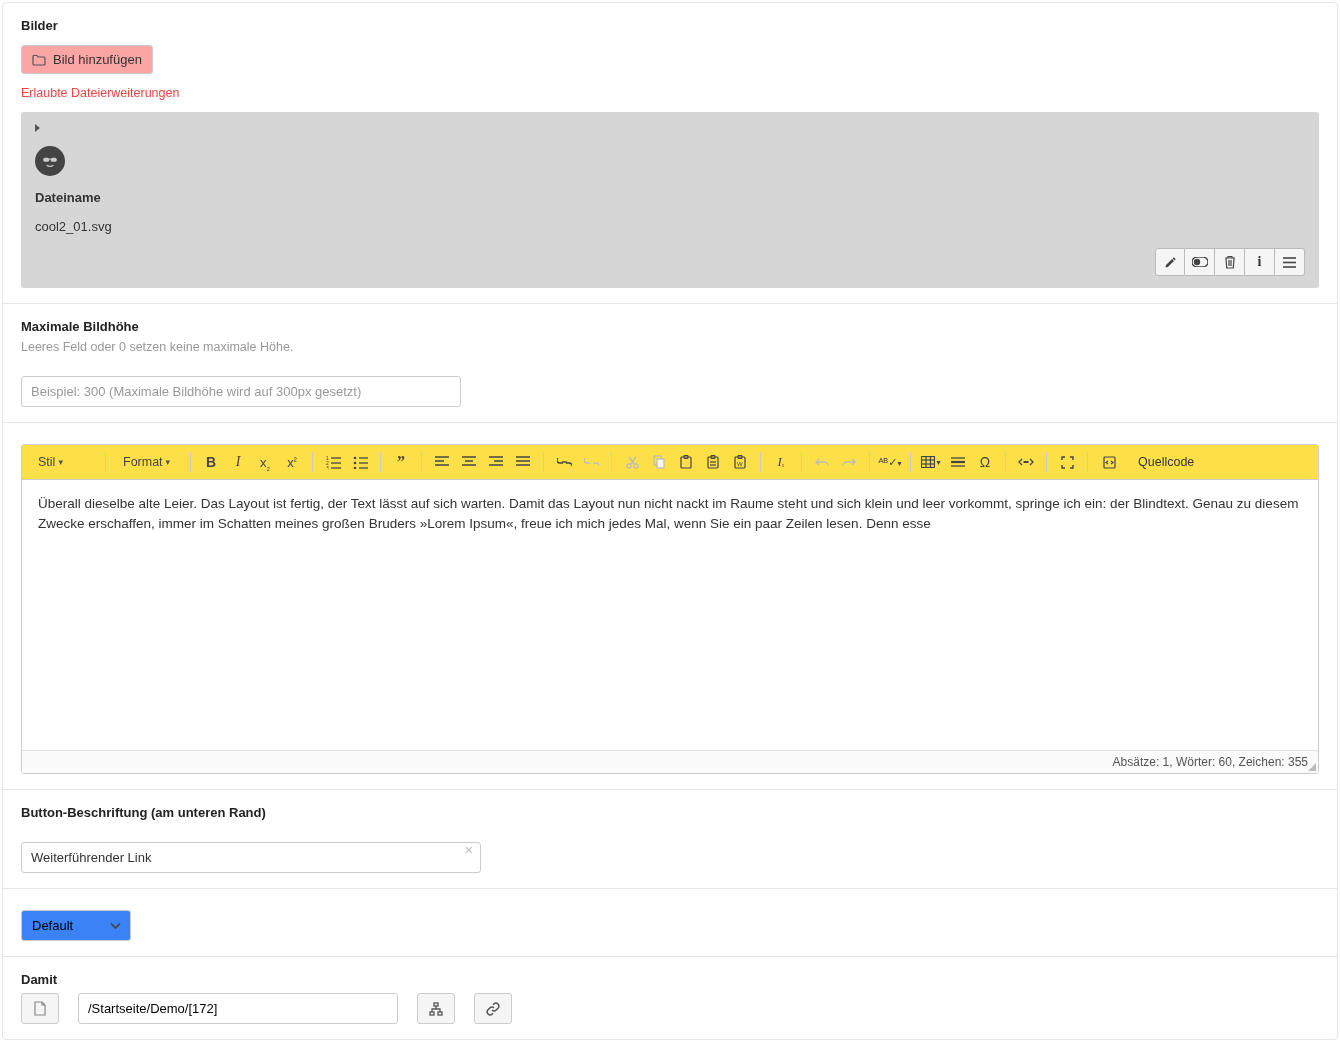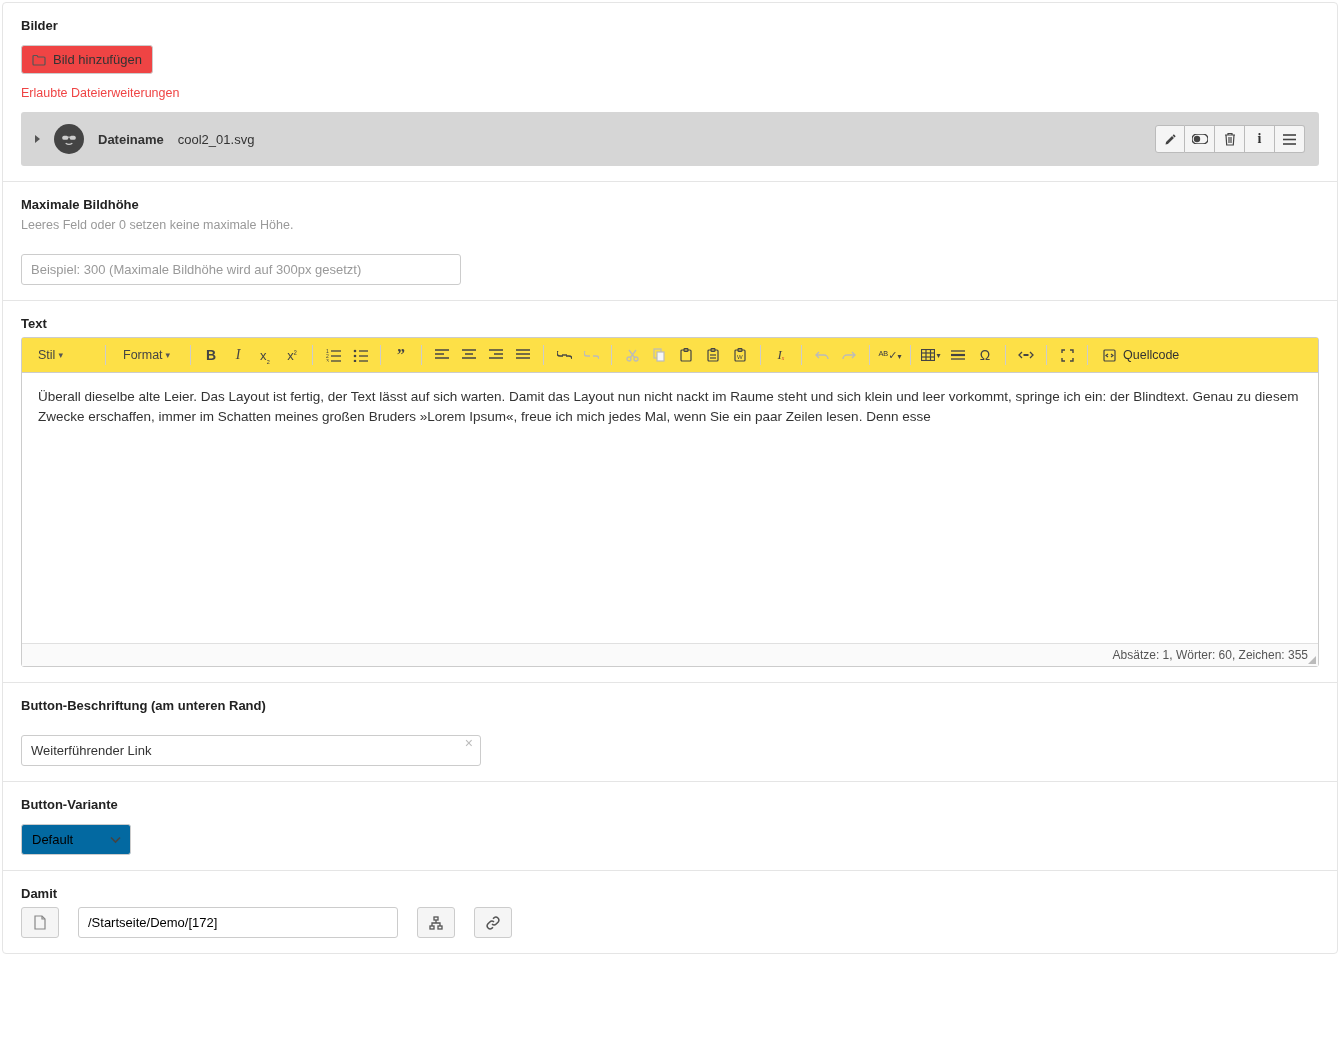--- a/index.html
+++ b/index.html
@@ -2,56 +2,56 @@
 <html><head>
 <meta charset="utf-8">
 <style>
 * { box-sizing: border-box; margin: 0; padding: 0; }
 body { font-family: -apple-system, BlinkMacSystemFont, "Segoe UI", Verdana, Arial, sans-serif; font-size: 13px; color: #333; background: #fff; padding: 0; }
 .panel-wrap { border: 1px solid #e5e5e5; border-radius: 4px; margin: 2px; }
 .section { border-top: 1px solid #e5e5e5; padding: 15px 18px; }
 .section:first-child { border-top: none; }
 .section-title { font-weight: bold; font-size: 13px; color: #222; margin-bottom: 6px; }
 .hint { color: #999; font-size: 12.5px; margin-bottom: 6px; }
-.btn-add { display: inline-flex; align-items: center; gap: 7px; border: 1px solid #ccc; background: #ef4444; padding: 6px 10px; border-radius: 3px; font-size: 13px; cursor: pointer; color: #333; margin-top: 6px; }
+.btn-add { display: inline-flex; align-items: center; gap: 7px; border: 1px solid #ccc; background: #fca5a5; padding: 6px 10px; border-radius: 3px; font-size: 13px; cursor: pointer; color: #333; margin-top: 6px; }
 .ext-label { color: #ef4444; font-size: 12.5px; margin-top: 12px; }
 .ext-badges { margin-top: 5px; display: flex; flex-wrap: wrap; gap: 5px; }
 .ext { background: #dfe8c4; color: #555; font-size: 11px; font-weight: bold; padding: 2px 6px; border-radius: 2px; letter-spacing: 0.3px; }
-.file-row { background: #d6d6d6; border-radius: 3px; margin-top: 12px; padding: 12px 14px; display: flex; align-items: center; gap: 14px; }
+.file-row { background: #d6d6d6; border-radius: 3px; margin-top: 12px; padding: 12px 14px; display: flex; gap: 14px; flex-direction: column; }
 .caret { width: 0; height: 0; border-top: 4px solid transparent; border-bottom: 4px solid transparent; border-left: 5px solid #555; }
 .avatar { width: 30px; height: 30px; background: #444; border-radius: 50%; display: flex; align-items: center; justify-content: center; }
 .avatar svg { width: 20px; height: 20px; }
 .file-label { font-weight: bold; font-size: 13px; }
 .file-name { font-size: 13px; color: #333; }
 .file-actions { margin-left: auto; display: flex; }
 .icon-btn { width: 30px; height: 28px; border: 1px solid #bbb; background: #f5f5f5; display: flex; align-items: center; justify-content: center; cursor: pointer; font-size: 13px; color: #333; }
 .icon-btn + .icon-btn { border-left: none; }
 .icon-btn:first-child { border-radius: 3px 0 0 3px; }
 .icon-btn:last-child { border-radius: 0 3px 3px 0; }
 .text-input { width: 440px; max-width: 100%; border: 1px solid #ccc; border-radius: 3px; padding: 7px 9px; font-size: 13px; color: #333; margin-top: 16px; }
 .text-input::placeholder { color: #999; }
 .input-clear-wrap { position: relative; width: 460px; max-width: 100%; }
 .input-clear-wrap input { width: 100%; padding-right: 28px; }
 .input-clear { position: absolute; right: 8px; top: 50%; transform: translateY(-50%); color: #bbb; font-size: 14px; cursor: pointer; }
 .select-wrap { position: relative; display: inline-block; }
-.select-wrap select { appearance: none; border: 1px solid #ccc; border-radius: 3px; padding: 7px 34px 7px 10px; font-size: 13px; background: #0369a1; cursor: pointer; min-width: 110px; }
+.select-wrap select { appearance: none; border: 1px solid #ccc; border-radius: 3px; padding: 7px 34px 7px 10px; font-size: 13px; background: #3b82f6; cursor: pointer; min-width: 110px; }
 .select-caret { position: absolute; right: 10px; top: 50%; transform: translateY(-50%); pointer-events: none; color: #555; }
 .link-row { display: flex; gap: 19px; margin-top: 6px; }
 .link-prefix { width: 38px; border: 1px solid #ccc; border-radius: 3px; background: #f5f5f5; display: flex; align-items: center; justify-content: center; }
 .link-input { flex: 0 0 320px; border: 1px solid #ccc; border-radius: 3px; padding: 7px 9px; font-size: 13px; }
 .link-btn { width: 38px; border: 1px solid #ccc; border-radius: 3px; background: #f5f5f5; display: flex; align-items: center; justify-content: center; cursor: pointer; }
 
 .editor { border: 1px solid #ccc; border-radius: 3px; margin-top: 6px; }
 .toolbar { background: #fde047; border-bottom: 1px solid #ccc; padding: 4px 6px; display: flex; align-items: center; flex-wrap: wrap; gap: 1px; }
 .tb-sep { width: 1px; height: 20px; background: #ccc; margin: 0 6px; }
 .tb-btn { width: 26px; height: 26px; display: flex; align-items: center; justify-content: center; cursor: pointer; border-radius: 2px; color: #444; font-size: 13px; }
 .tb-btn.disabled { color: #bbb; cursor: default; }
 .tb-combo { display: flex; align-items: center; gap: 3px; font-size: 12.5px; color: #444; padding: 0 6px 0 10px; cursor: pointer; height: 26px; min-width: 70px; }
 .tb-combo .caret-down { font-size: 9px; color: #555; }
-.tb-src { display: flex; align-items: center; gap: 7px; font-size: 12.5px; padding: 0 8px; cursor: pointer; height: 26px; }
+.tb-src { display: flex; align-items: center; gap: 22px; font-size: 12.5px; padding: 0 8px; cursor: pointer; height: 26px; }
 .editor-body { padding: 14px 16px; min-height: 270px; font-family: Arial, sans-serif; font-size: 13.5px; line-height: 1.5; color: #333; }
 .editor-status { border-top: 1px solid #e0e0e0; background: #fafafa; padding: 4px 10px; text-align: right; font-size: 12px; color: #555; position: relative; }
 .resize-grip { position: absolute; right: 2px; bottom: 2px; width: 10px; height: 10px; }
 .resize-grip::before { content: ""; position: absolute; right: 0; bottom: 0; width: 0; height: 0; border-left: 8px solid transparent; border-bottom: 8px solid #bbb; }
 .sub { font-size: 9px; position: relative; top: 3px; }
 .sup { font-size: 9px; position: relative; top: -3px; }
 svg { display: block; }
 </style>
 </head>
 <body>
@@ -111,21 +111,20 @@
     </div>
   </div>
 
   <div class="section">
     <div class="section-title">Maximale Bildhöhe</div>
     <div class="hint">Leeres Feld oder 0 setzen keine maximale Höhe.</div>
     <input class="text-input" type="text" placeholder="Beispiel: 300 (Maximale Bildhöhe wird auf 300px gesetzt)" style="">
   </div>
 
   <div class="section">
-    <div class="section-title">Text</div>
     <div class="editor">
       <div class="toolbar">
         <div class="tb-combo">
             <span>Stil</span>
             <span class="caret-down">▾</span>
           </div>
         <div class="tb-sep"></div>
         <div class="tb-combo">
             <span>Format</span>
             <span class="caret-down">▾</span>
@@ -316,21 +315,20 @@
 
   <div class="section">
     <div class="section-title">Button-Beschriftung (am unteren Rand)</div>
     <div class="input-clear-wrap" style="margin-top:6px">
       <input class="text-input" type="text" value="Weiterführender Link" style="">
       <span class="input-clear">×</span>
     </div>
   </div>
 
   <div class="section">
-    <div class="section-title">Button-Variante</div>
     <div class="select-wrap" style="margin-top:6px">
       <select>
         <option>Default</option>
       </select>
       <svg class="select-caret" width="11" height="7" viewBox="0 0 11 7" fill="none" stroke="#444" stroke-width="1.6">
           <path d="M1 1l4.5 4.5L10 1"></path>
         </svg>
     </div>
   </div>
 

